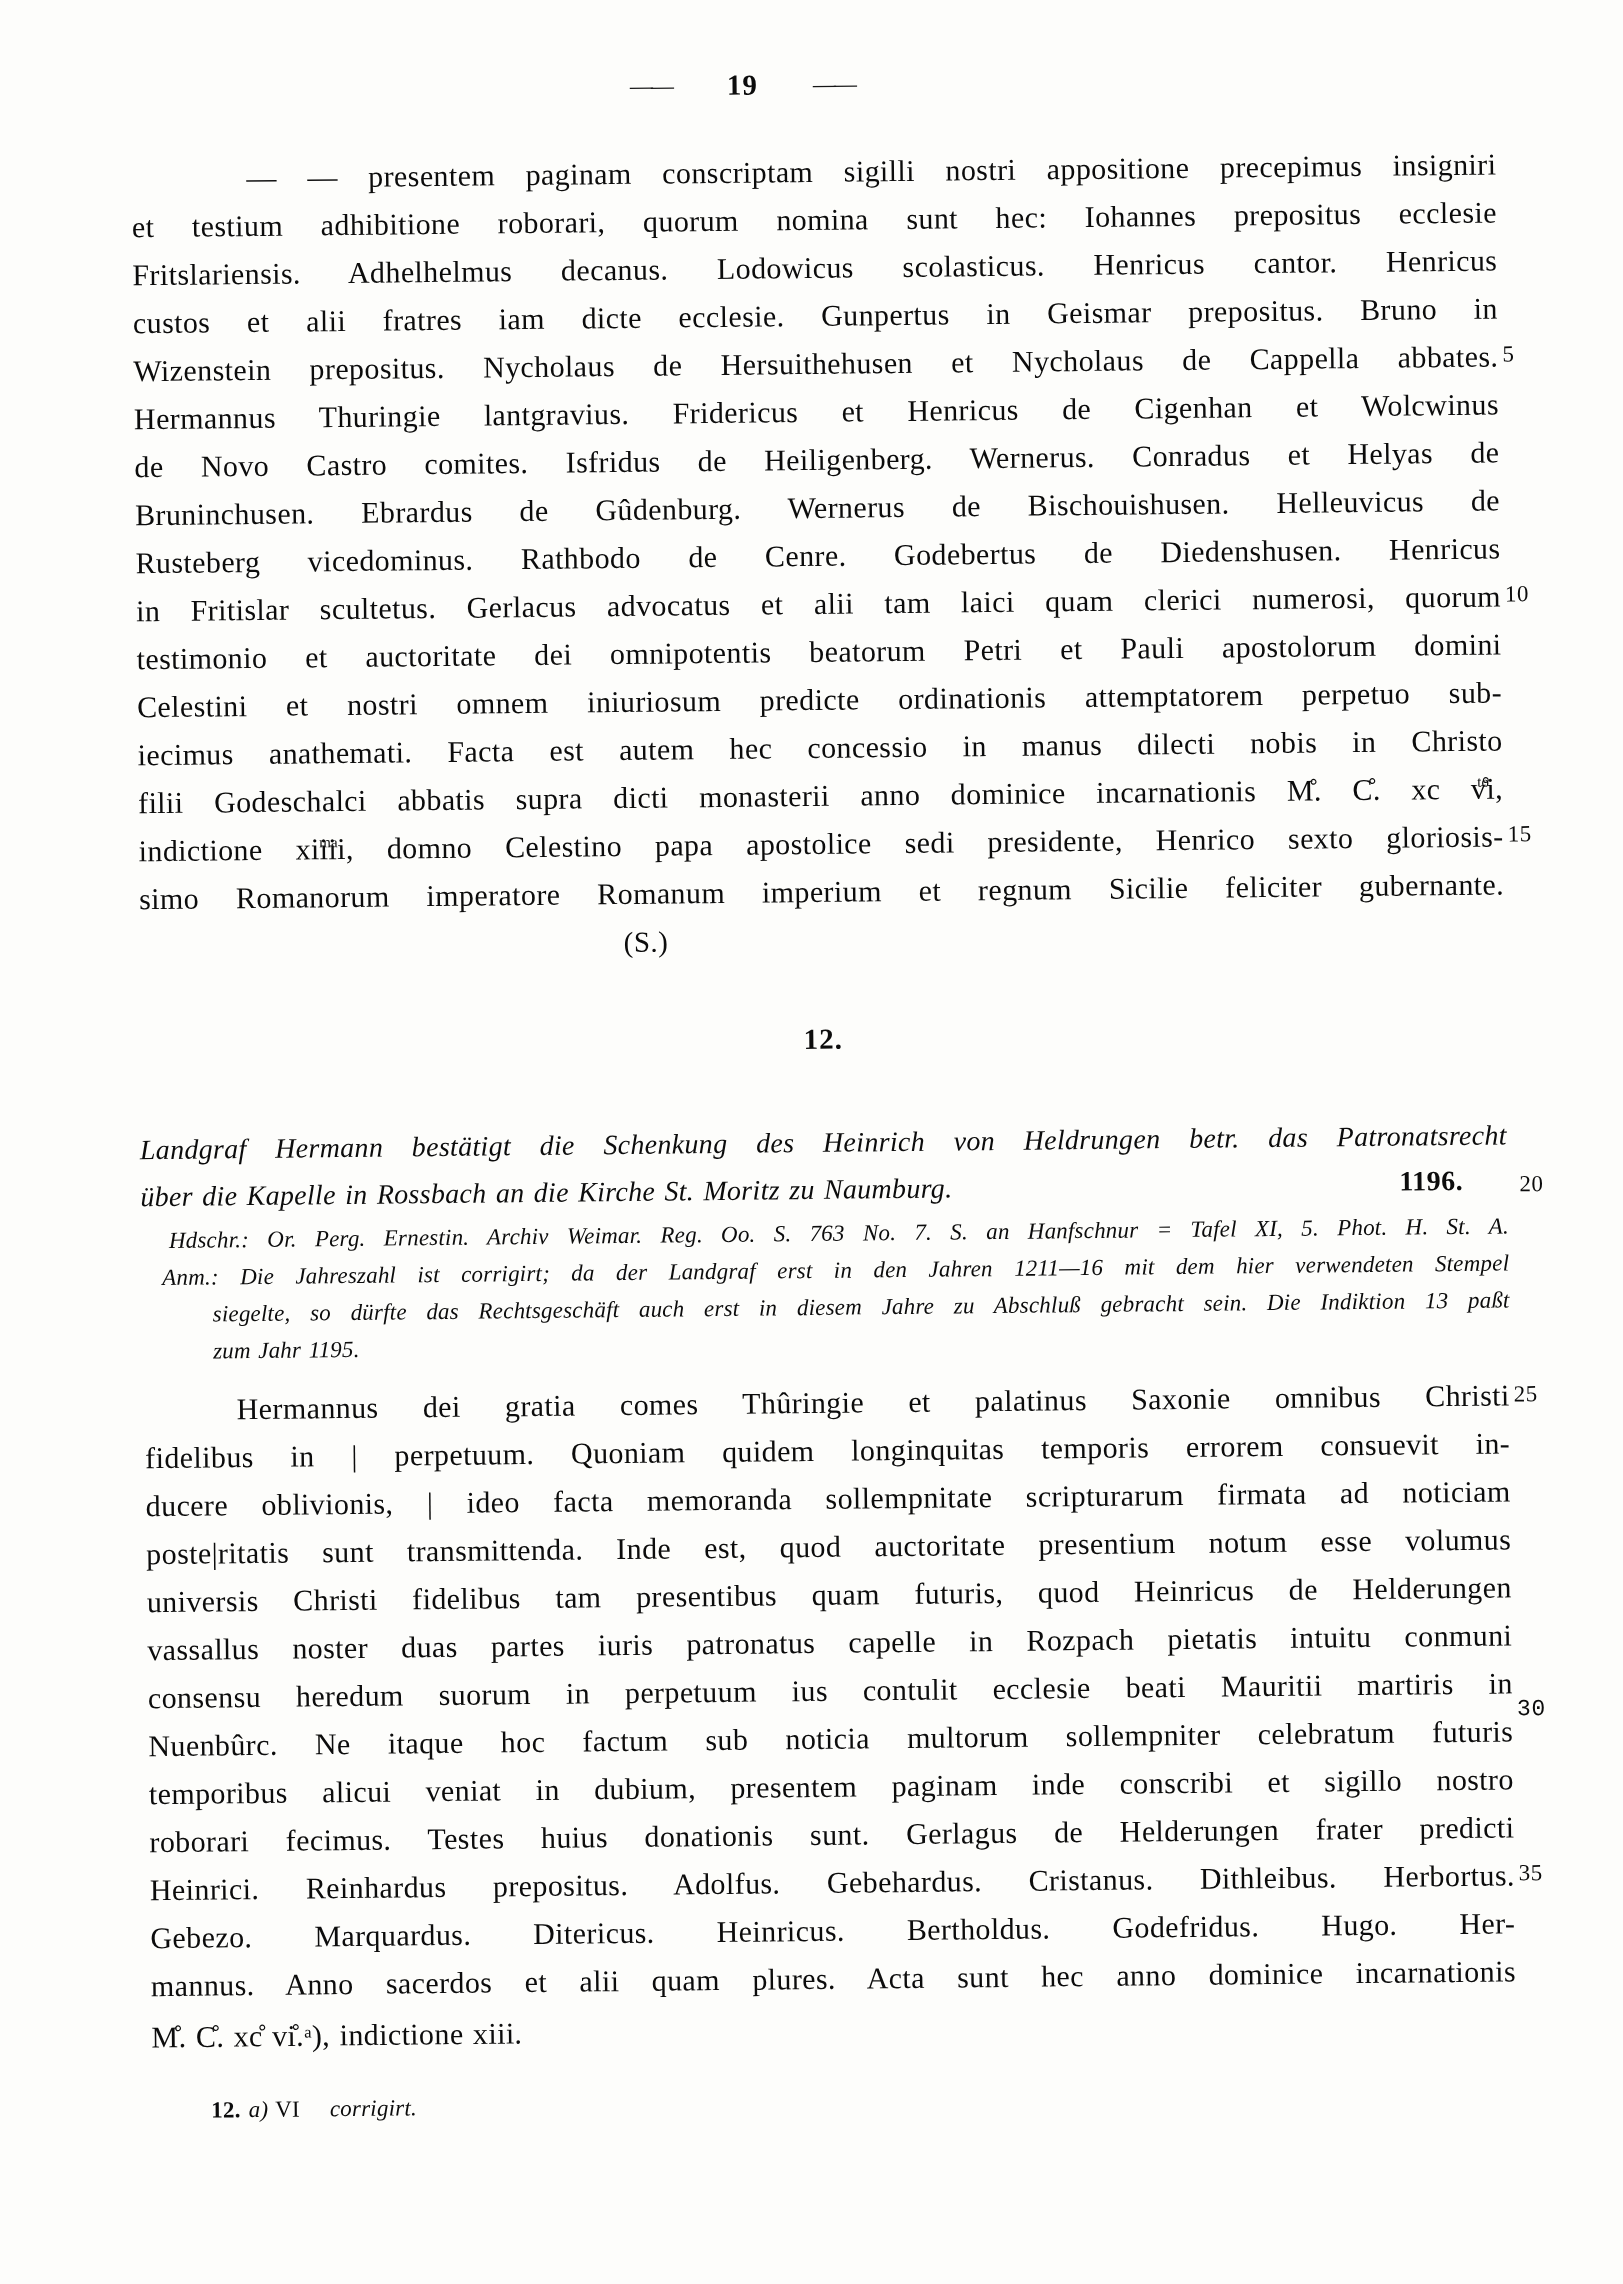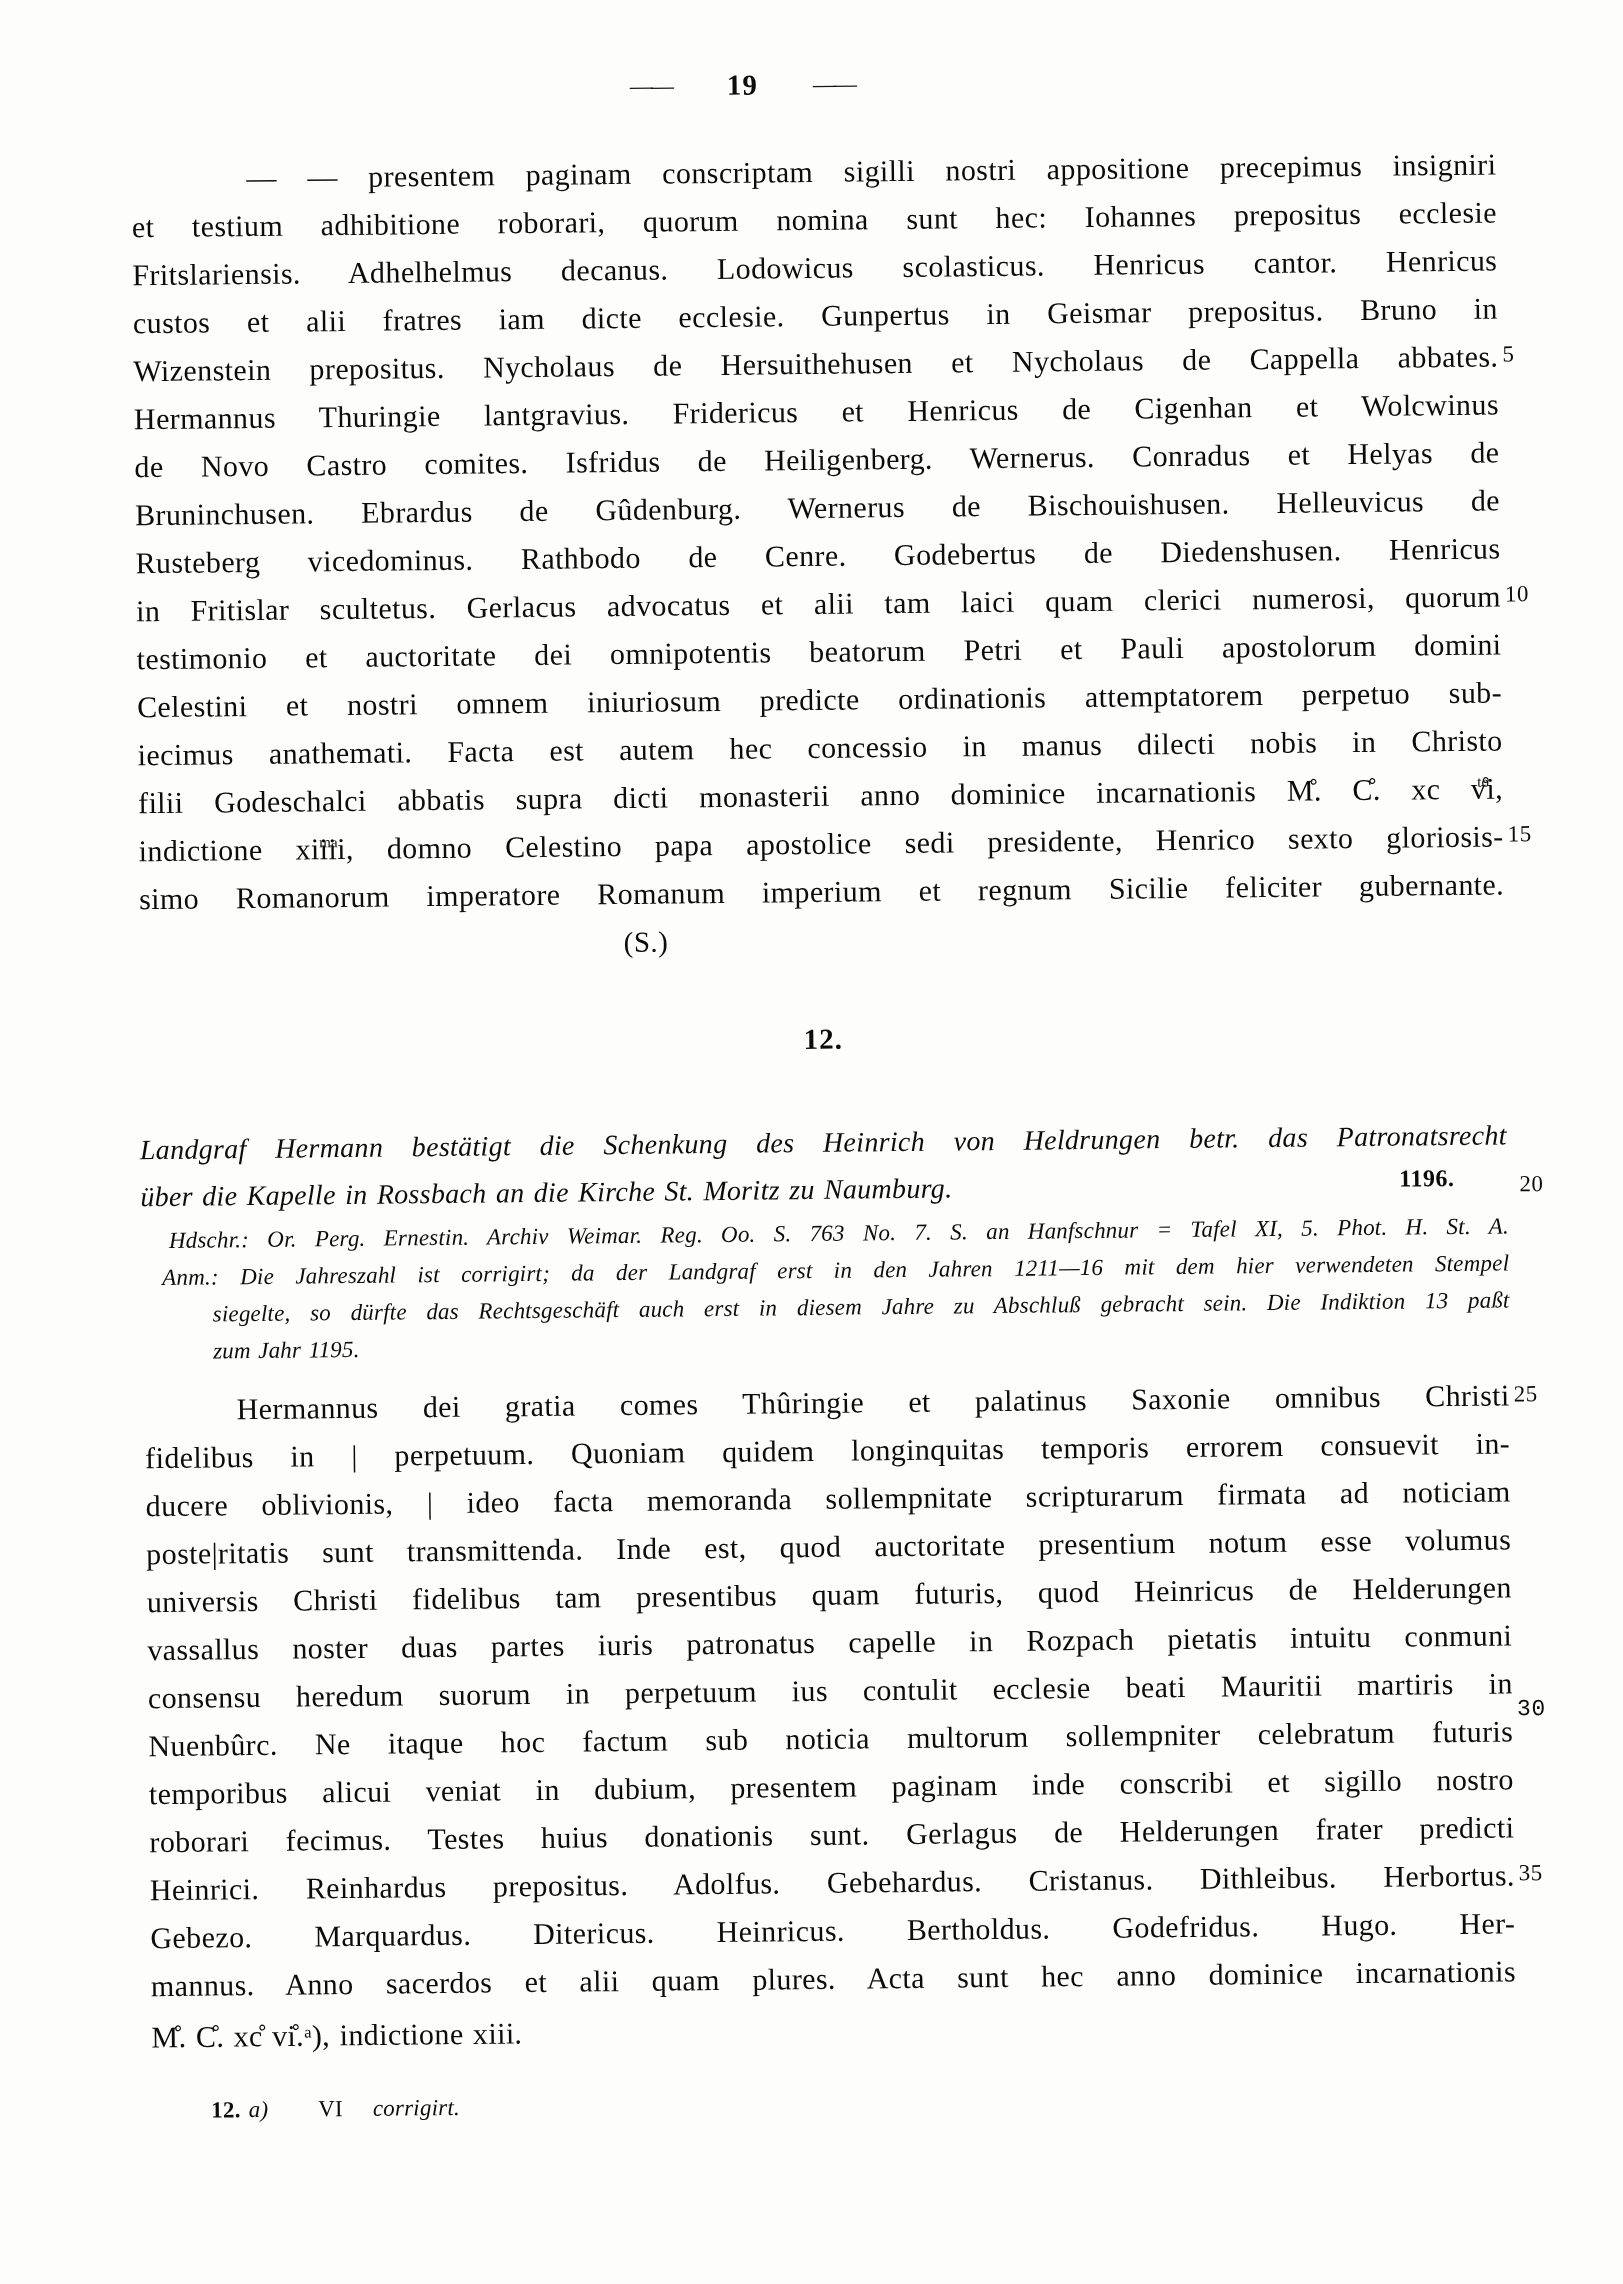--- a/index.html
+++ b/index.html
@@ -48,36 +48,36 @@
   }
   
   .summary {
     position:absolute; left:140px; top:1126px; width:1367px;
     font-style:italic; font-size:28px; letter-spacing:0.3px; word-spacing:2px;
   }
   .sline { height:47px; line-height:47px; }
   .sline.just { text-align:justify; text-align-last:justify; -moz-text-align-last:justify; }
   .datebadge {
     position:absolute; left:1399px; top:1179px;
-    font-weight:bold; font-size:24px; letter-spacing:0.5px;
+    font-weight:bold; font-size:28px; letter-spacing:0.5px;
   }
   
   .source {
     position:absolute; left:168px; top:1222px; width:1340px;
     font-style:italic; font-size:23px; letter-spacing:0.2px; word-spacing:1.5px;
   }
   .src { height:37px; line-height:37px; }
   .src.just { text-align:justify; text-align-last:justify; -moz-text-align-last:justify; }
   .src.anm { margin-left:-7px; }
   .src.cont { padding-left:43px; }
   
   .footnote { position:absolute; left:201px; top:2098px; font-size:23px; letter-spacing:0.2px; }
   .footnote .num { font-weight:bold; }
   .footnote .mark { font-style:italic; padding:0 7px 0 8px; }
-  .footnote .roman { padding-right:7px;margin-left:43px; }
+  .footnote .roman { padding-right:7px; }
   .footnote .txt { font-style:italic;margin-left:23px; }
   
   .margin-num { position:absolute; left:1511px; font-size:23px; letter-spacing:0.5px; }
   .mn-0 { top:356px; }
   .mn-1 { top:596px; }
   .mn-2 { top:836px;text-align:center; }
   .mn-3 { top:1186px; left:1478px;margin-left:41px; }
   .mn-4 { top:1396px; }
   .mn-5 { top:1711px;font-family:Liberation Mono, monospace; }
   .mn-6 { top:1875px; }

